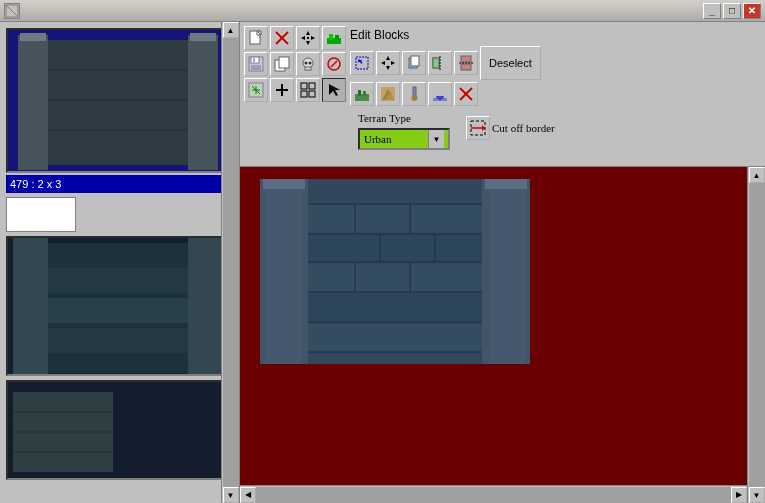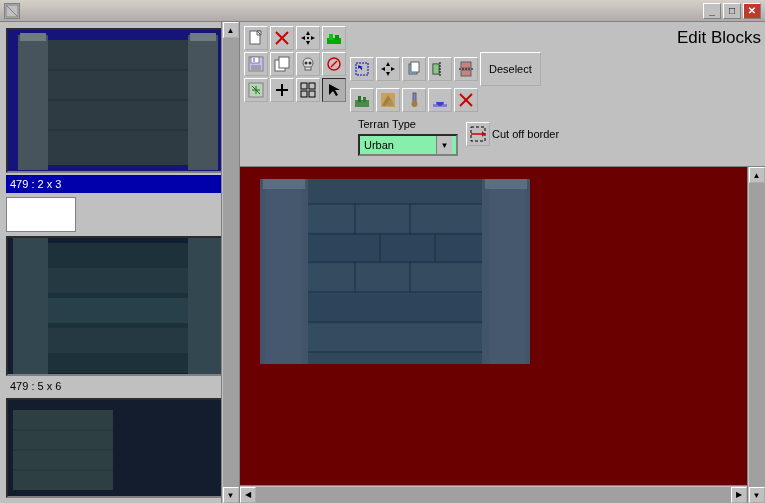--- a/index.html
+++ b/index.html
@@ -216,24 +216,23 @@
     .tool-btn.active { border: 1px inset #808080; background: #b0b0b0; }
 
     
     .edit-blocks-area {
       display: flex;
       flex-direction: column;
       gap: 2px;
       flex: 1;
     }
     .edit-blocks-title {
-      font-size: 17px;
+      font-size: 12px;
       color: #000000;
       padding: 2px 0;
-      text-align: right;
     }
     .edit-blocks-row {
       display: flex;
       gap: 2px;
       align-items: center;
     }
     .eb-btn {
       width: 24px;
       height: 24px;
       background: #c0c0c0;
@@ -261,23 +260,23 @@
       display: flex;
       flex-direction: column;
       gap: 4px;
       padding-left: 8px;
     }
     .terrain-label {
       font-size: 11px;
       color: #000000;
     }
     .terrain-select {
-      width: 100px;
+      width: 92px;
       height: 22px;
-      background: #86efac;
+      background: #84cc16;
       border: 2px inset #808080;
       display: flex;
       align-items: center;
       justify-content: space-between;
       padding: 0 4px;
       cursor: pointer;
     }
     .terrain-select-arrow {
       width: 16px;
       height: 100%;
@@ -446,23 +445,20 @@
         <rect x="180" y="0" width="35" height="140" fill="#4a5a5a"></rect>
 
         <rect x="40" y="30" width="140" height="25" fill="#354545"></rect>
         <rect x="40" y="60" width="140" height="25" fill="#3a4f4f"></rect>
         <rect x="40" y="90" width="140" height="25" fill="#354545"></rect>
 
         <rect width="220" height="140" fill="rgba(0,30,60,0.3)"></rect>
       </svg>
     </div>
 
-    <div class="bottom-label">
-      <span>479 : 5 x 6</span>
-    </div>
 
     <div class="thumbnail-bot">
       <svg width="220" height="100" xmlns="http://www.w3.org/2000/svg">
         <rect width="220" height="100" fill="#1a2030"></rect>
 
         <rect x="5" y="10" width="100" height="80" fill="#3a4a4a"></rect>
         <line x1="5" y1="30" x2="105" y2="30" stroke="#2a3a3a" stroke-width="1"></line>
         <line x1="5" y1="50" x2="105" y2="50" stroke="#2a3a3a" stroke-width="1"></line>
         <line x1="5" y1="70" x2="105" y2="70" stroke="#2a3a3a" stroke-width="1"></line>
         <rect width="220" height="100" fill="rgba(0,20,40,0.2)"></rect>
@@ -642,21 +638,21 @@
             </svg>
           </div>
           <div class="eb-btn">
             <svg width="16" height="16" viewBox="0 0 16 16">
               <line x1="2" y1="2" x2="14" y2="14" stroke="#cc0000" stroke-width="2"></line>
               <line x1="14" y1="2" x2="2" y2="14" stroke="#cc0000" stroke-width="2"></line>
             </svg>
           </div>
         </div>
 
-        <div style="display:flex; gap:8px; align-items:flex-start; margin-top:4px;">
+        <div style="display:flex; gap:16px; align-items:flex-start; margin-top:4px;font-family:Liberation Serif, serif;">
           <div class="terrain-area">
             <div class="terrain-label">Terran Type</div>
             <div class="terrain-select">
               <span>Urban</span>
               <div class="terrain-select-arrow">▼</div>
             </div>
           </div>
 
           <div class="cutoff-area">
             <div class="cutoff-icon">

